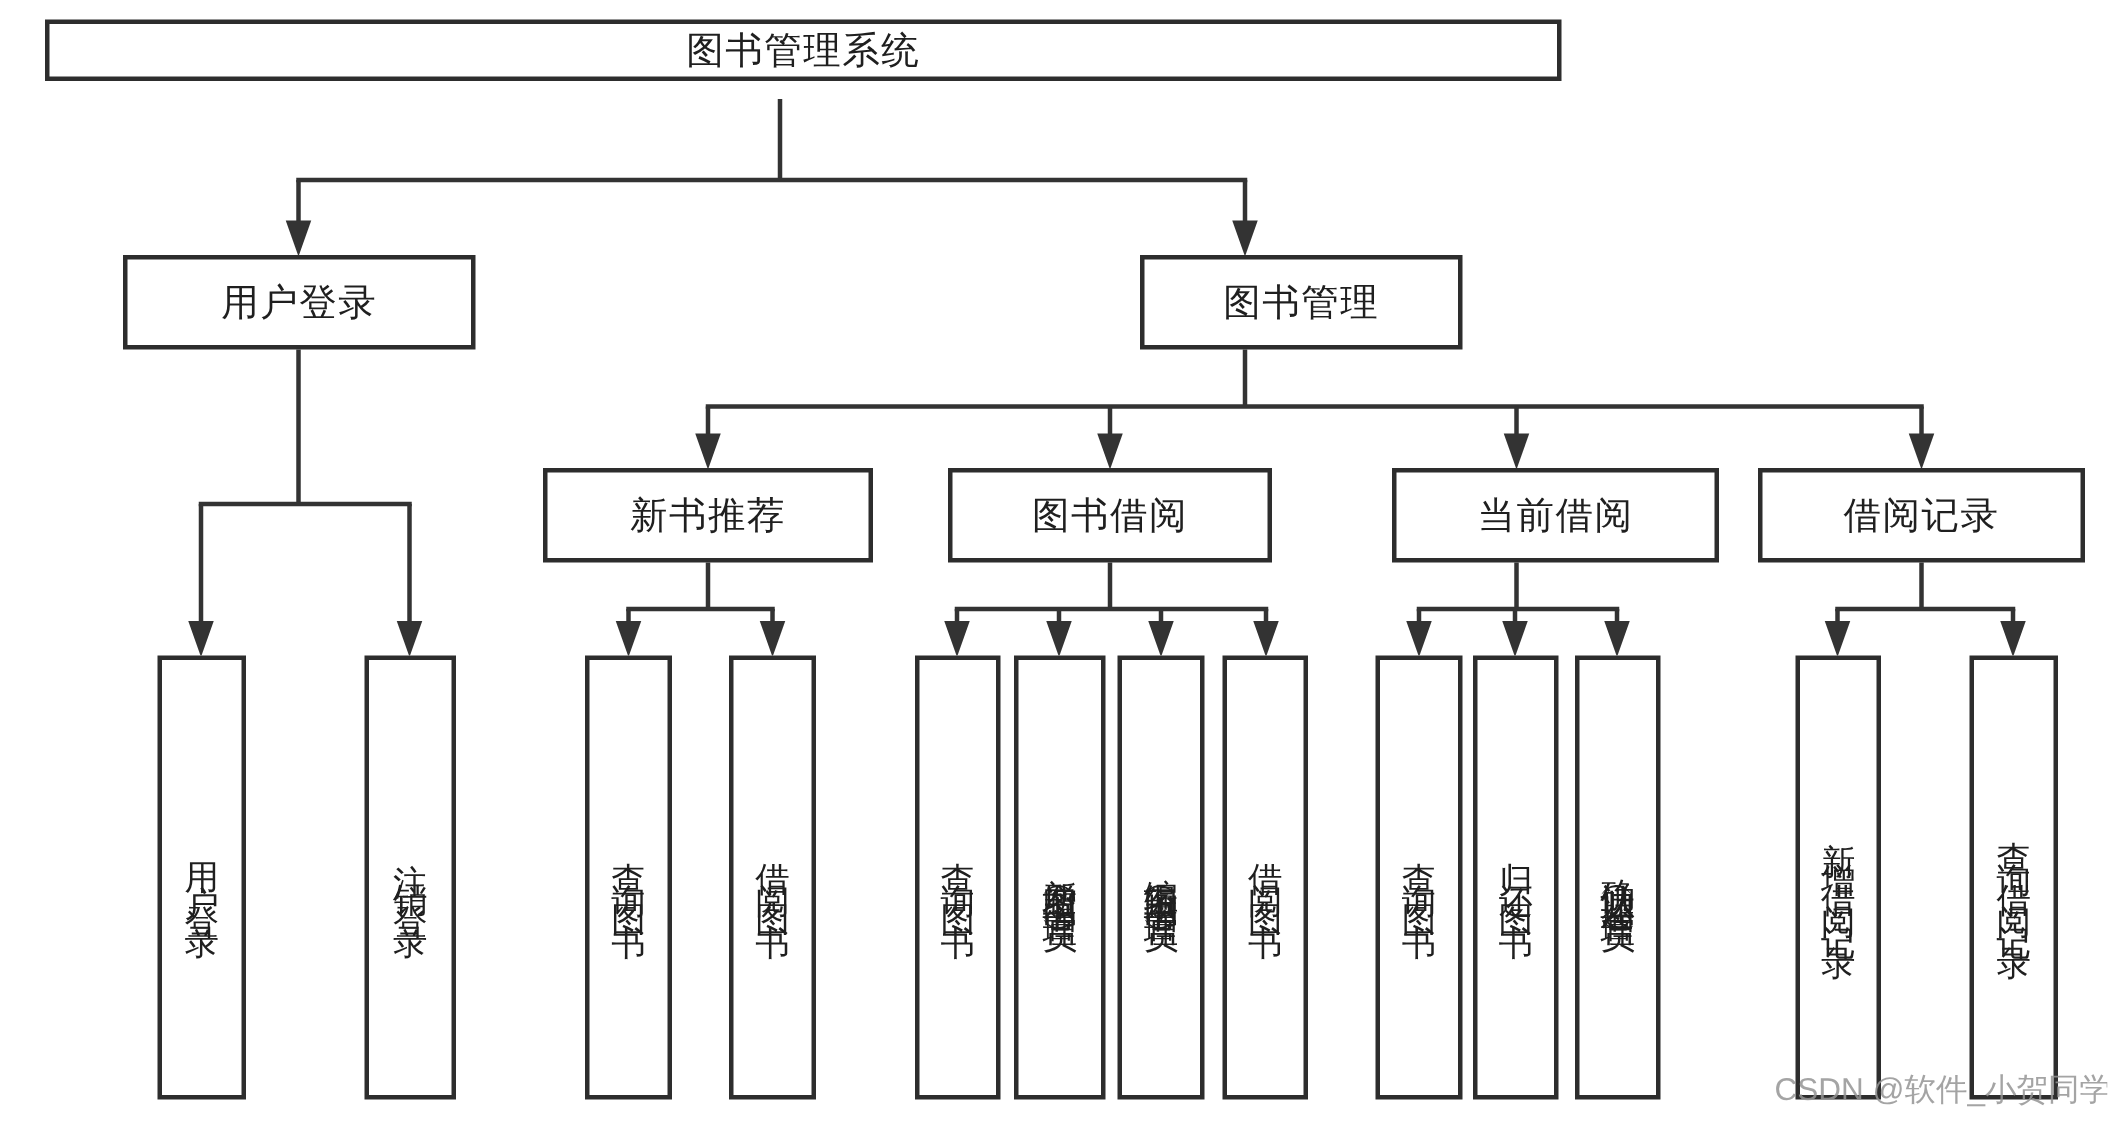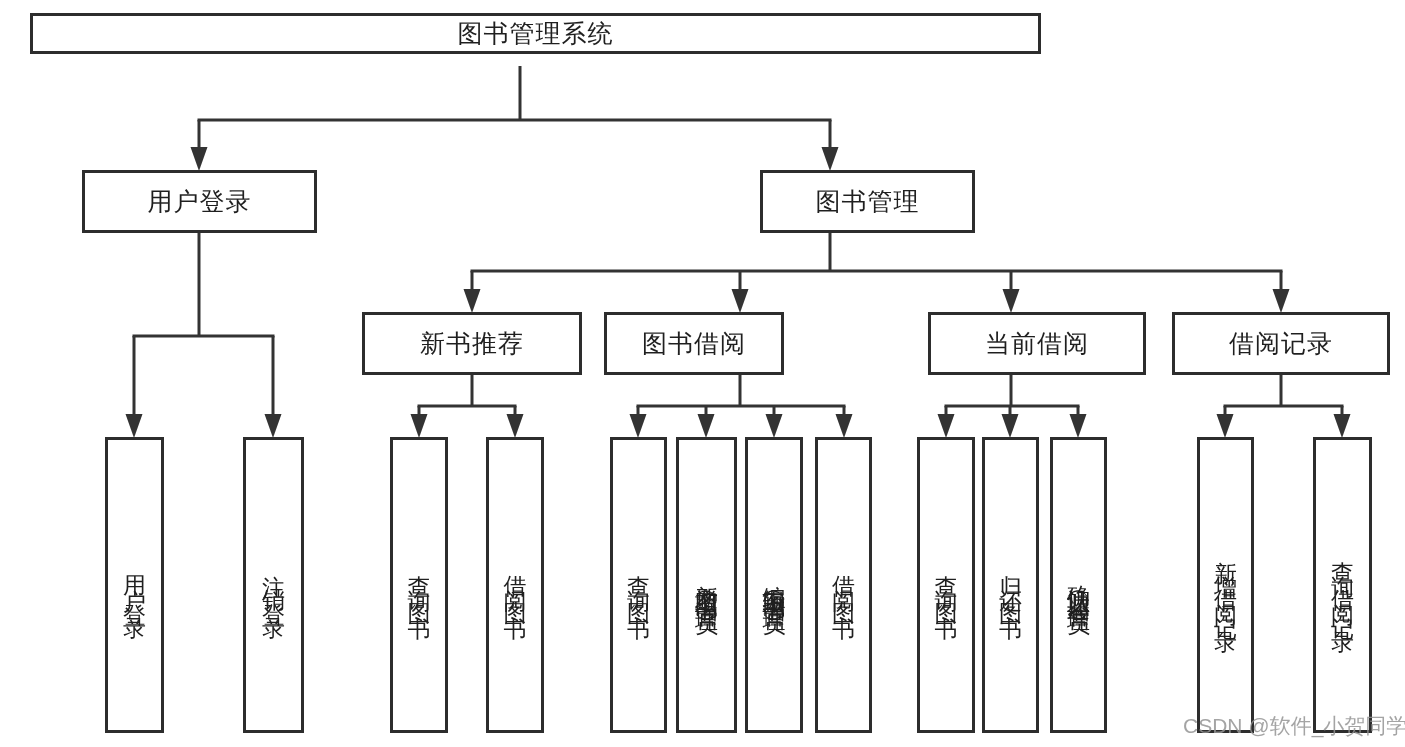--- a/index.html
+++ b/index.html
@@ -137,21 +137,21 @@
   <div class="box" style="left:82px; top:170px; width:235px; height:63px;">
     <span class="hlabel">用户登录</span>
   </div>
   <div class="box" style="left:712px; top:170px; width:215px; height:63px;margin-left:48px;">
     <span class="hlabel">图书管理</span>
   </div>
 
   <div class="box" style="left:362px; top:312px; width:220px; height:63px;">
     <span class="hlabel">新书推荐</span>
   </div>
-  <div class="box" style="left:604px; top:312px; width:180px; height:63px;">
+  <div class="box" style="left:632px; top:312px; width:216px; height:63px;">
     <span class="hlabel">图书借阅</span>
   </div>
   <div class="box" style="left:902px; top:312px; width:218px; height:63px;margin-left:26px;">
     <span class="hlabel">当前借阅</span>
   </div>
   <div class="box" style="left:1172px; top:312px; width:218px; height:63px;font-family:Liberation Serif, serif;">
     <span class="hlabel">借阅记录</span>
   </div>
 
   <div class="box leaf" style="left:105px; width:59px;">

